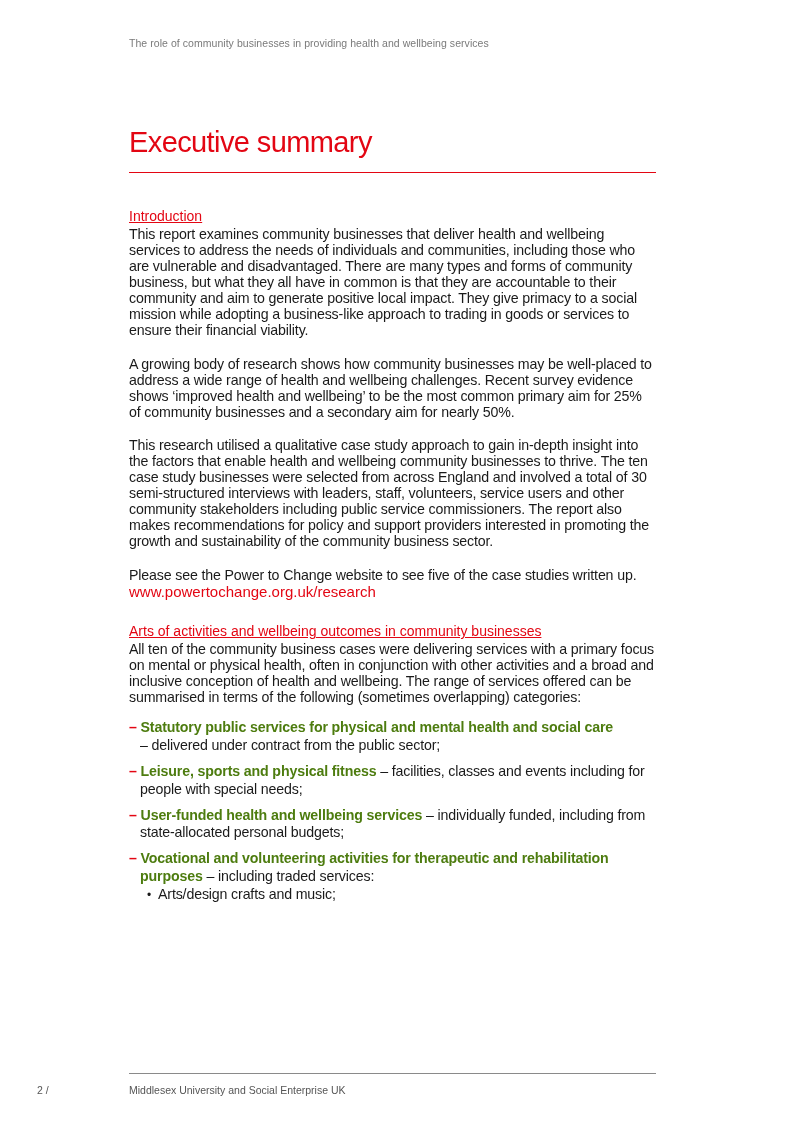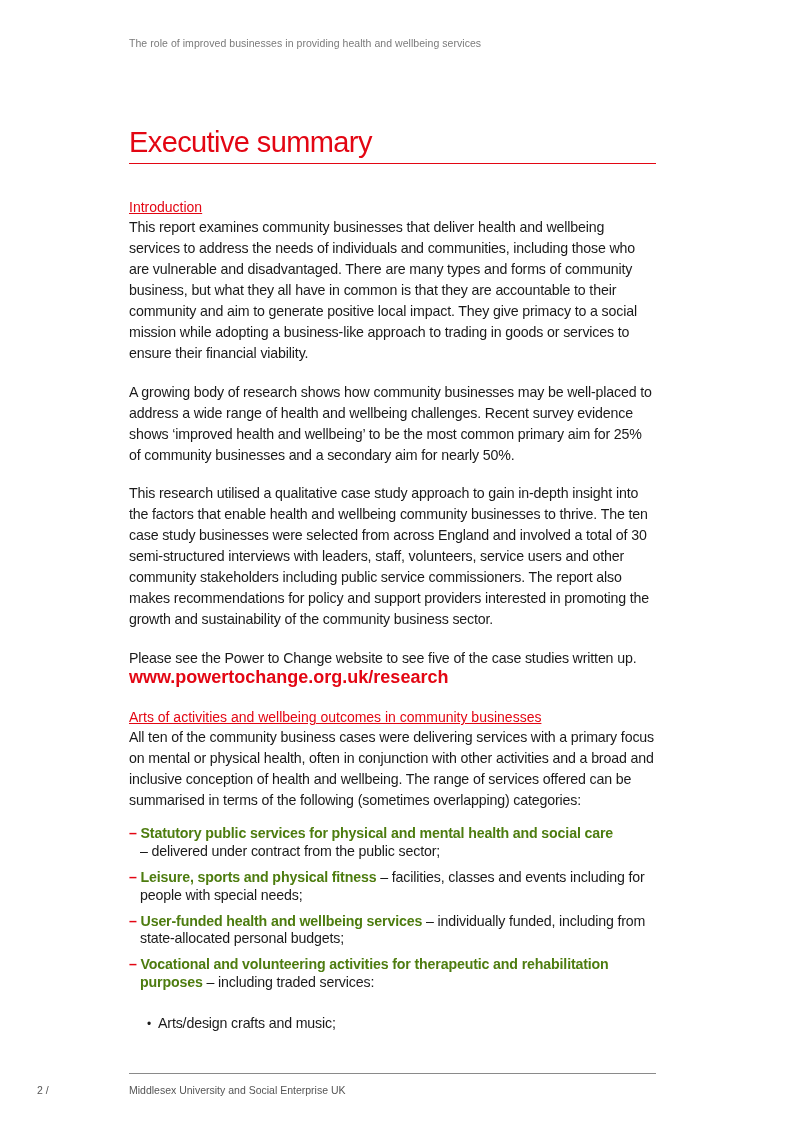--- a/index.html
+++ b/index.html
@@ -29,60 +29,60 @@
       left: 129px;
       top: 124px;
       width: 527px;
     }
     .page-title {
       font-size: 29px;
       color: #e30613;
       font-weight: normal;
       letter-spacing: -0.6px;
       line-height: 36px;
-      padding-bottom: 3px;
+      padding-bottom: 12px;
       border-bottom: 1.2px solid #e30613;
       margin-bottom: 33px;
     }
     .section-heading {
       font-size: 14px;
       color: #e30613;
       font-weight: normal;
       line-height: 20px;
       margin-bottom: 0px;
       text-decoration: underline;
     }
     .para {
       font-size: 14.2px;
-      line-height: 21px;
+      line-height: 16px;
       color: #1a1a1a;
       letter-spacing: -0.15px;
     }
     .gap { height: 17.6px; }
     .link {
       color: #e30613;
-      font-weight: bold;
+      font-weight: normal;
       text-decoration: none;
-      font-size: 18px;
+      font-size: 15px;
       line-height: 17.6px;
       display: block;
     }
     .section2 { margin-top: 21px; }
     .cat-list { list-style: none; margin-top: 14px; }
     .cat-item {
       font-size: 14.2px;
       line-height: 17.6px;
       padding-left: 11px;
       text-indent: -11px;
       margin-bottom: 8.5px;
       letter-spacing: -0.15px;
     }
     .cat-dash { color: #e30613; font-weight: bold; }
     .cat-title { color: #4d7c0f; font-weight: bold; }
-    .sub-list { list-style: none; margin-top: 23px; padding-left: 7px; text-indent: 0; }
+    .sub-list { list-style: none; margin-top: 0; padding-left: 7px; text-indent: 0; }
     .sub-item {
       font-size: 14.2px;
       line-height: 17.6px;
       margin-bottom: 8.5px;
       padding-left: 0;
     }
     .bullet { display: inline-block; width: 11px; font-size: 12px; }
     .footer-rule {
       position: absolute;
       left: 129px;
@@ -103,21 +103,21 @@
       top: 1084px;
       font-size: 10.5px;
       color: #555;
     }
   </style>
 </head>
 <body>
 
 <div class="page">
 
-  <div class="running-header">The role of improved businesses in providing health and wellbeing services</div>
+  <div class="running-header">The role of community businesses in providing health and wellbeing services</div>
 
   <div class="content">
 
     <h1 class="page-title">Executive summary</h1>
 
     <section>
       <h2 class="section-heading">Introduction</h2>
       <p class="para">This report examines community businesses that deliver health and wellbeing services to address the needs of individuals and communities, including those who are vulnerable and disadvantaged. There are many types and forms of community business, but what they all have in common is that they are accountable to their community and aim to generate positive local impact. They give primacy to a social mission while adopting a business-like approach to trading in goods or services to ensure their financial viability.</p>
       <div class="gap"></div>
       <p class="para">A growing body of research shows how community businesses may be well-placed to address a wide range of health and wellbeing challenges. Recent survey evidence shows ‘improved health and wellbeing’ to be the most common primary aim for 25% of community businesses and a secondary aim for nearly 50%.</p>

